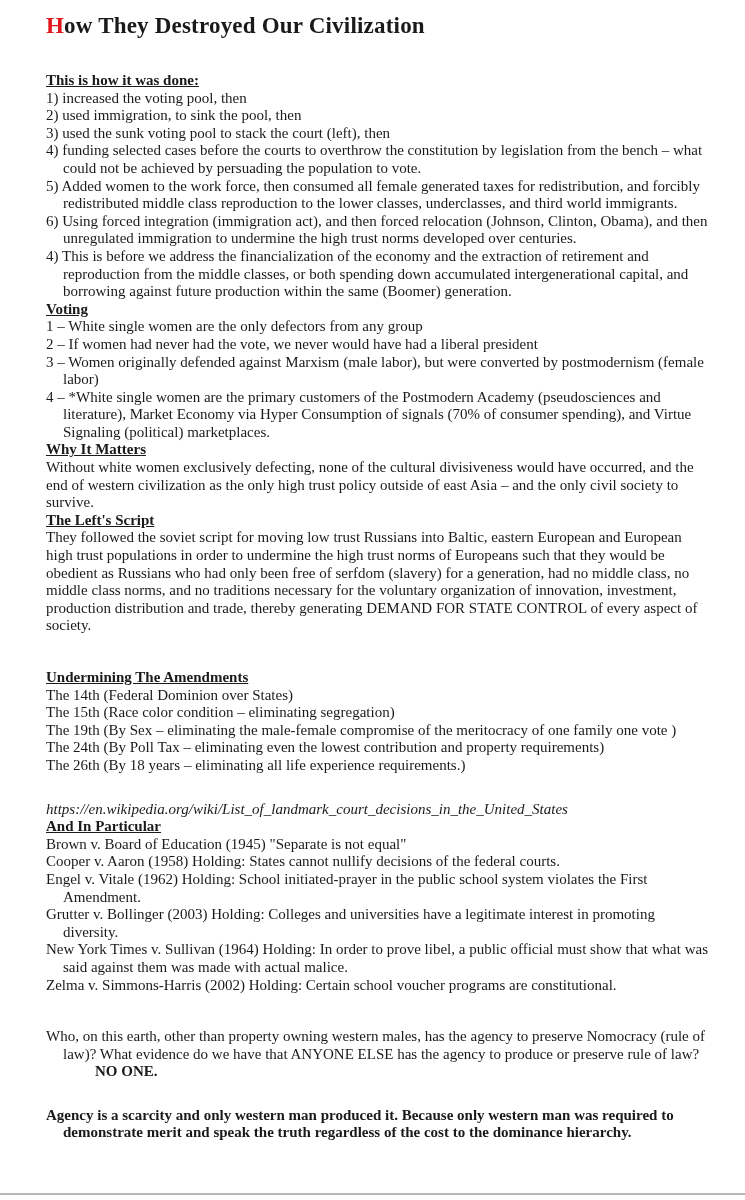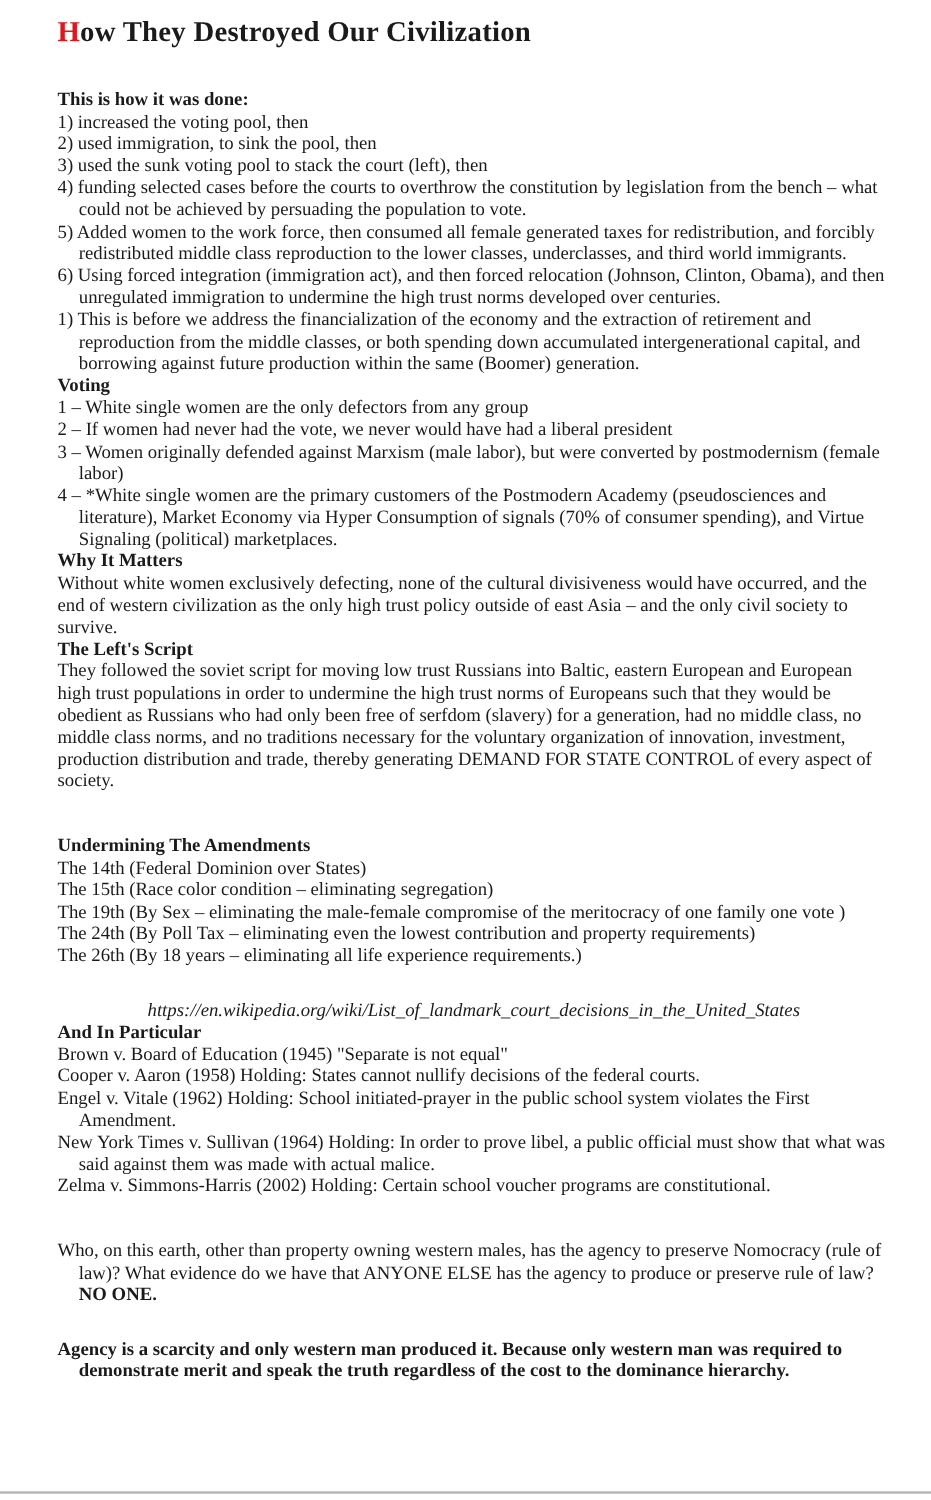--- a/index.html
+++ b/index.html
@@ -18,27 +18,27 @@
     line-height: 17.6px;
   }
   .doc-title {
     font-size: 23px;
     font-weight: bold;
     line-height: 28px;
     margin: 2px 0 6px 0;
     letter-spacing: 0.2px;
   }
   .accent { color: #e0161c; }
-  .b { font-weight: bold; }
-  .i { font-style: italic; text-align: center; }
+  .b { font-weight: bold; margin-left: 32px; }
+  .i { font-style: italic; }
   .hang { padding-left: 17px; text-indent: -17px; }
   .para { margin: 0; }
   .sp15 { height: 26px; }
   .sp2 { height: 34px; }
-  .heading { font-weight: bold; }
+  .heading { font-weight: bold; text-decoration: underline; }
   .bottom-line {
     position: absolute;
     left: 0; right: 0; bottom: 5px;
     height: 2px;
     background: #b5b8bb;
   }
 </style>
 </head>
 <body>
 
@@ -51,21 +51,21 @@
     <div class="sp15"></div>
 
     <div>
       <div class="heading">This is how it was done:</div>
       <div class="para hang">1) increased the voting pool, then</div>
       <div class="para hang">2) used immigration, to sink the pool, then</div>
       <div class="para hang">3) used the sunk voting pool to stack the court (left), then</div>
       <div class="para hang">4) funding selected cases before the courts to overthrow the constitution by legislation from the bench – what could not be achieved by persuading the population to vote.</div>
       <div class="para hang">5) Added women to the work force, then consumed all female generated taxes for redistribution, and forcibly redistributed middle class reproduction to the lower classes, underclasses, and third world immigrants.</div>
       <div class="para hang">6) Using forced integration (immigration act), and then forced relocation (Johnson, Clinton, Obama), and then unregulated immigration to undermine the high trust norms developed over centuries.</div>
-      <div class="para hang">1) This is before we address the financialization of the economy and the extraction of retirement and reproduction from the middle classes, or both spending down accumulated intergenerational capital, and borrowing against future production within the same (Boomer) generation.</div>
+      <div class="para hang">4) This is before we address the financialization of the economy and the extraction of retirement and reproduction from the middle classes, or both spending down accumulated intergenerational capital, and borrowing against future production within the same (Boomer) generation.</div>
     </div>
 
     <div>
       <div class="heading">Voting</div>
       <div class="para hang">1 – White single women are the only defectors from any group</div>
       <div class="para hang">2 – If women had never had the vote, we never would have had a liberal president</div>
       <div class="para hang">3 – Women originally defended against Marxism (male labor), but were converted by postmodernism (female labor)</div>
       <div class="para hang">4 – *White single women are the primary customers of the Postmodern Academy (pseudosciences and literature), Market Economy via Hyper Consumption of signals (70% of consumer spending), and Virtue Signaling (political) marketplaces.</div>
     </div>
 
@@ -91,20 +91,21 @@
     </div>
 
     <div class="sp15"></div>
 
     <div>
       <div class="para i">https://en.wikipedia.org/wiki/List_of_landmark_court_decisions_in_the_United_States</div>
       <div class="heading">And In Particular</div>
       <div class="para hang">Brown v. Board of Education (1945) "Separate is not equal"</div>
       <div class="para hang">Cooper v. Aaron (1958) Holding: States cannot nullify decisions of the federal courts.</div>
       <div class="para hang">Engel v. Vitale (1962) Holding: School initiated-prayer in the public school system violates the First Amendment.</div>
+      <div class="para hang">Grutter v. Bollinger (2003) Holding: Colleges and universities have a legitimate interest in promoting diversity.</div>
       <div class="para hang">New York Times v. Sullivan (1964) Holding: In order to prove libel, a public official must show that what was said against them was made with actual malice.</div>
       <div class="para hang">Zelma v. Simmons-Harris (2002) Holding: Certain school voucher programs are constitutional.</div>
     </div>
 
     <div class="sp2"></div>
 
     <div>
       <p class="para hang"><span>Who, on this earth, other than property owning western males, has the agency to preserve Nomocracy (rule of law)? What evidence do we have that ANYONE ELSE has the agency to produce or preserve rule of law? </span><span class="b">NO ONE.</span></p>
     </div>
 

